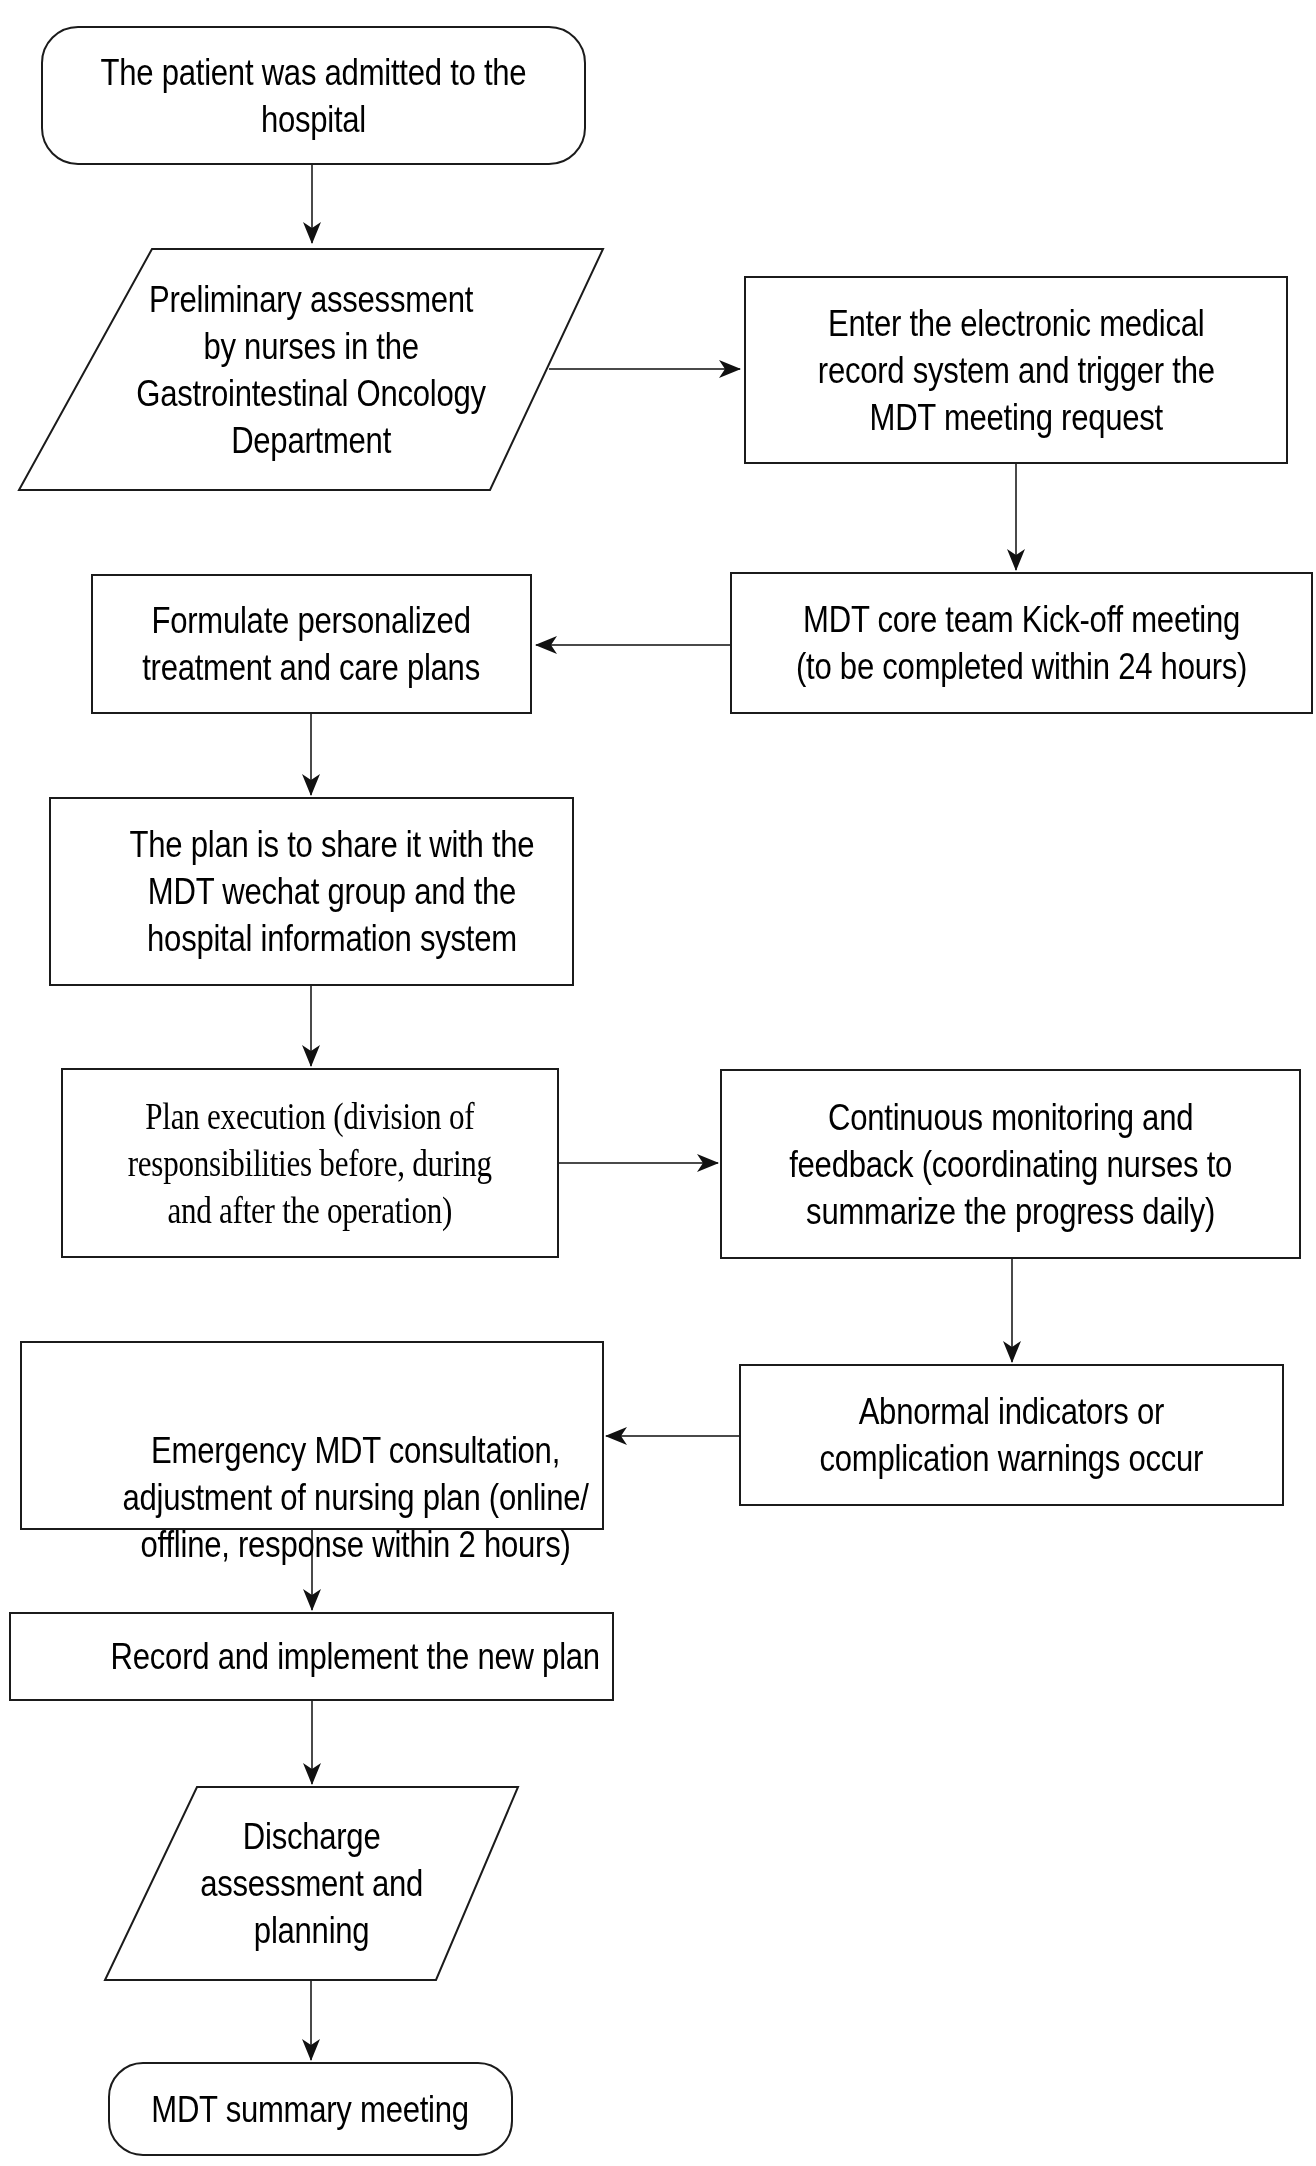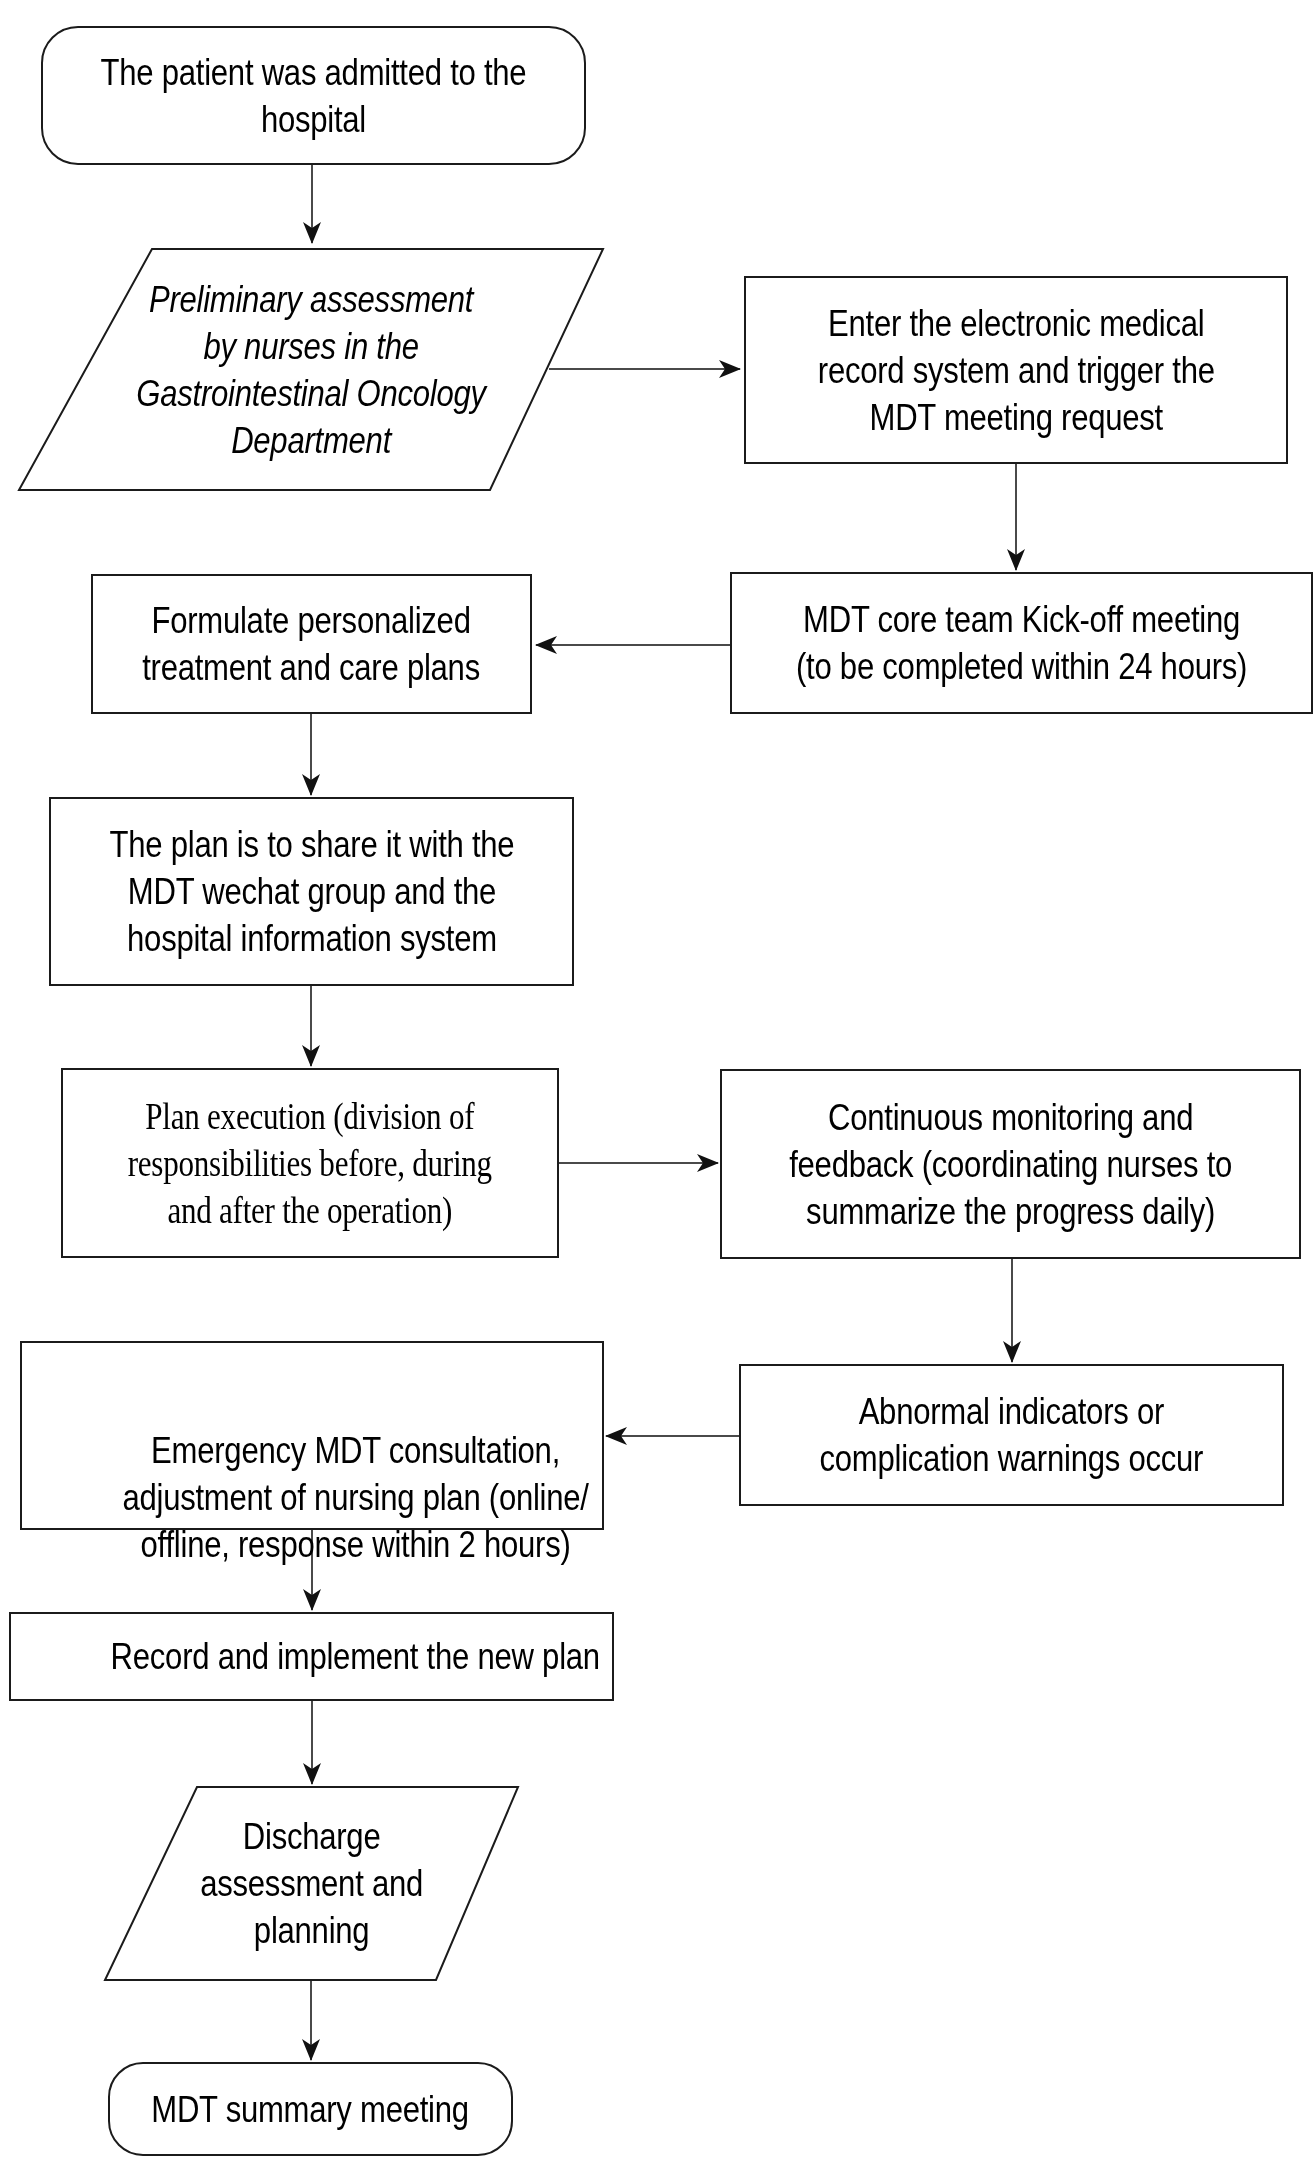--- a/index.html
+++ b/index.html
@@ -79,32 +79,32 @@
     <rect class="shape" x="721" y="1070" width="579" height="188"></rect>
     <rect class="shape" x="740" y="1365" width="543" height="140"></rect>
     <rect class="shape" x="21" y="1342" width="582" height="187"></rect>
     <rect class="shape" x="10" y="1613" width="603" height="87"></rect>
     <polygon class="shape" points="197,1787 518,1787 436,1980 105,1980"></polygon>
     <rect class="shape" x="109" y="2063" width="403" height="92" rx="34" ry="34"></rect>
   </svg>
 
   <div class="label" style="left:42px;   top:27px;   width:543px; height:137px;"><span>The patient was admitted to the
 hospital</span></div>
-  <div class="label" style="left:19px;   top:249px;  width:584px; height:241px;font-style:italic;"><span>Preliminary assessment
+  <div class="label" style="left:19px;   top:249px;  width:584px; height:241px;"><span>Preliminary assessment
 by nurses in the
 Gastrointestinal Oncology
 Department</span></div>
   <div class="label" style="left:745px;  top:277px;  width:542px; height:186px;"><span>Enter the electronic medical
 record system and trigger the
 MDT meeting request</span></div>
   <div class="label" style="left:731px;  top:573px;  width:581px; height:140px;"><span>MDT core team Kick-off meeting
 (to be completed within 24 hours)</span></div>
   <div class="label" style="left:92px;   top:575px;  width:439px; height:138px;"><span>Formulate personalized
 treatment and care plans</span></div>
-  <div class="label" style="left:50px;   top:798px;  width:523px; height:187px;"><span>The plan is to share it with the
+  <div class="label" style="left:50px;   top:798px;  width:523px; height:187px;justify-content:flex-end;"><span>The plan is to share it with the
 MDT wechat group and the
 hospital information system</span></div>
   <div class="label" style="left:62px;   top:1069px; width:496px; height:188px;font-family:Liberation Serif, serif;"><span>Plan execution (division of
 responsibilities before, during
 and after the operation)</span></div>
   <div class="label" style="left:721px;  top:1070px; width:579px; height:188px;border-radius:20px;"><span>Continuous monitoring and
 feedback (coordinating nurses to
 summarize the progress daily)</span></div>
   <div class="label" style="left:740px;  top:1365px; width:543px; height:140px;"><span>Abnormal indicators or
 complication warnings occur</span></div>

